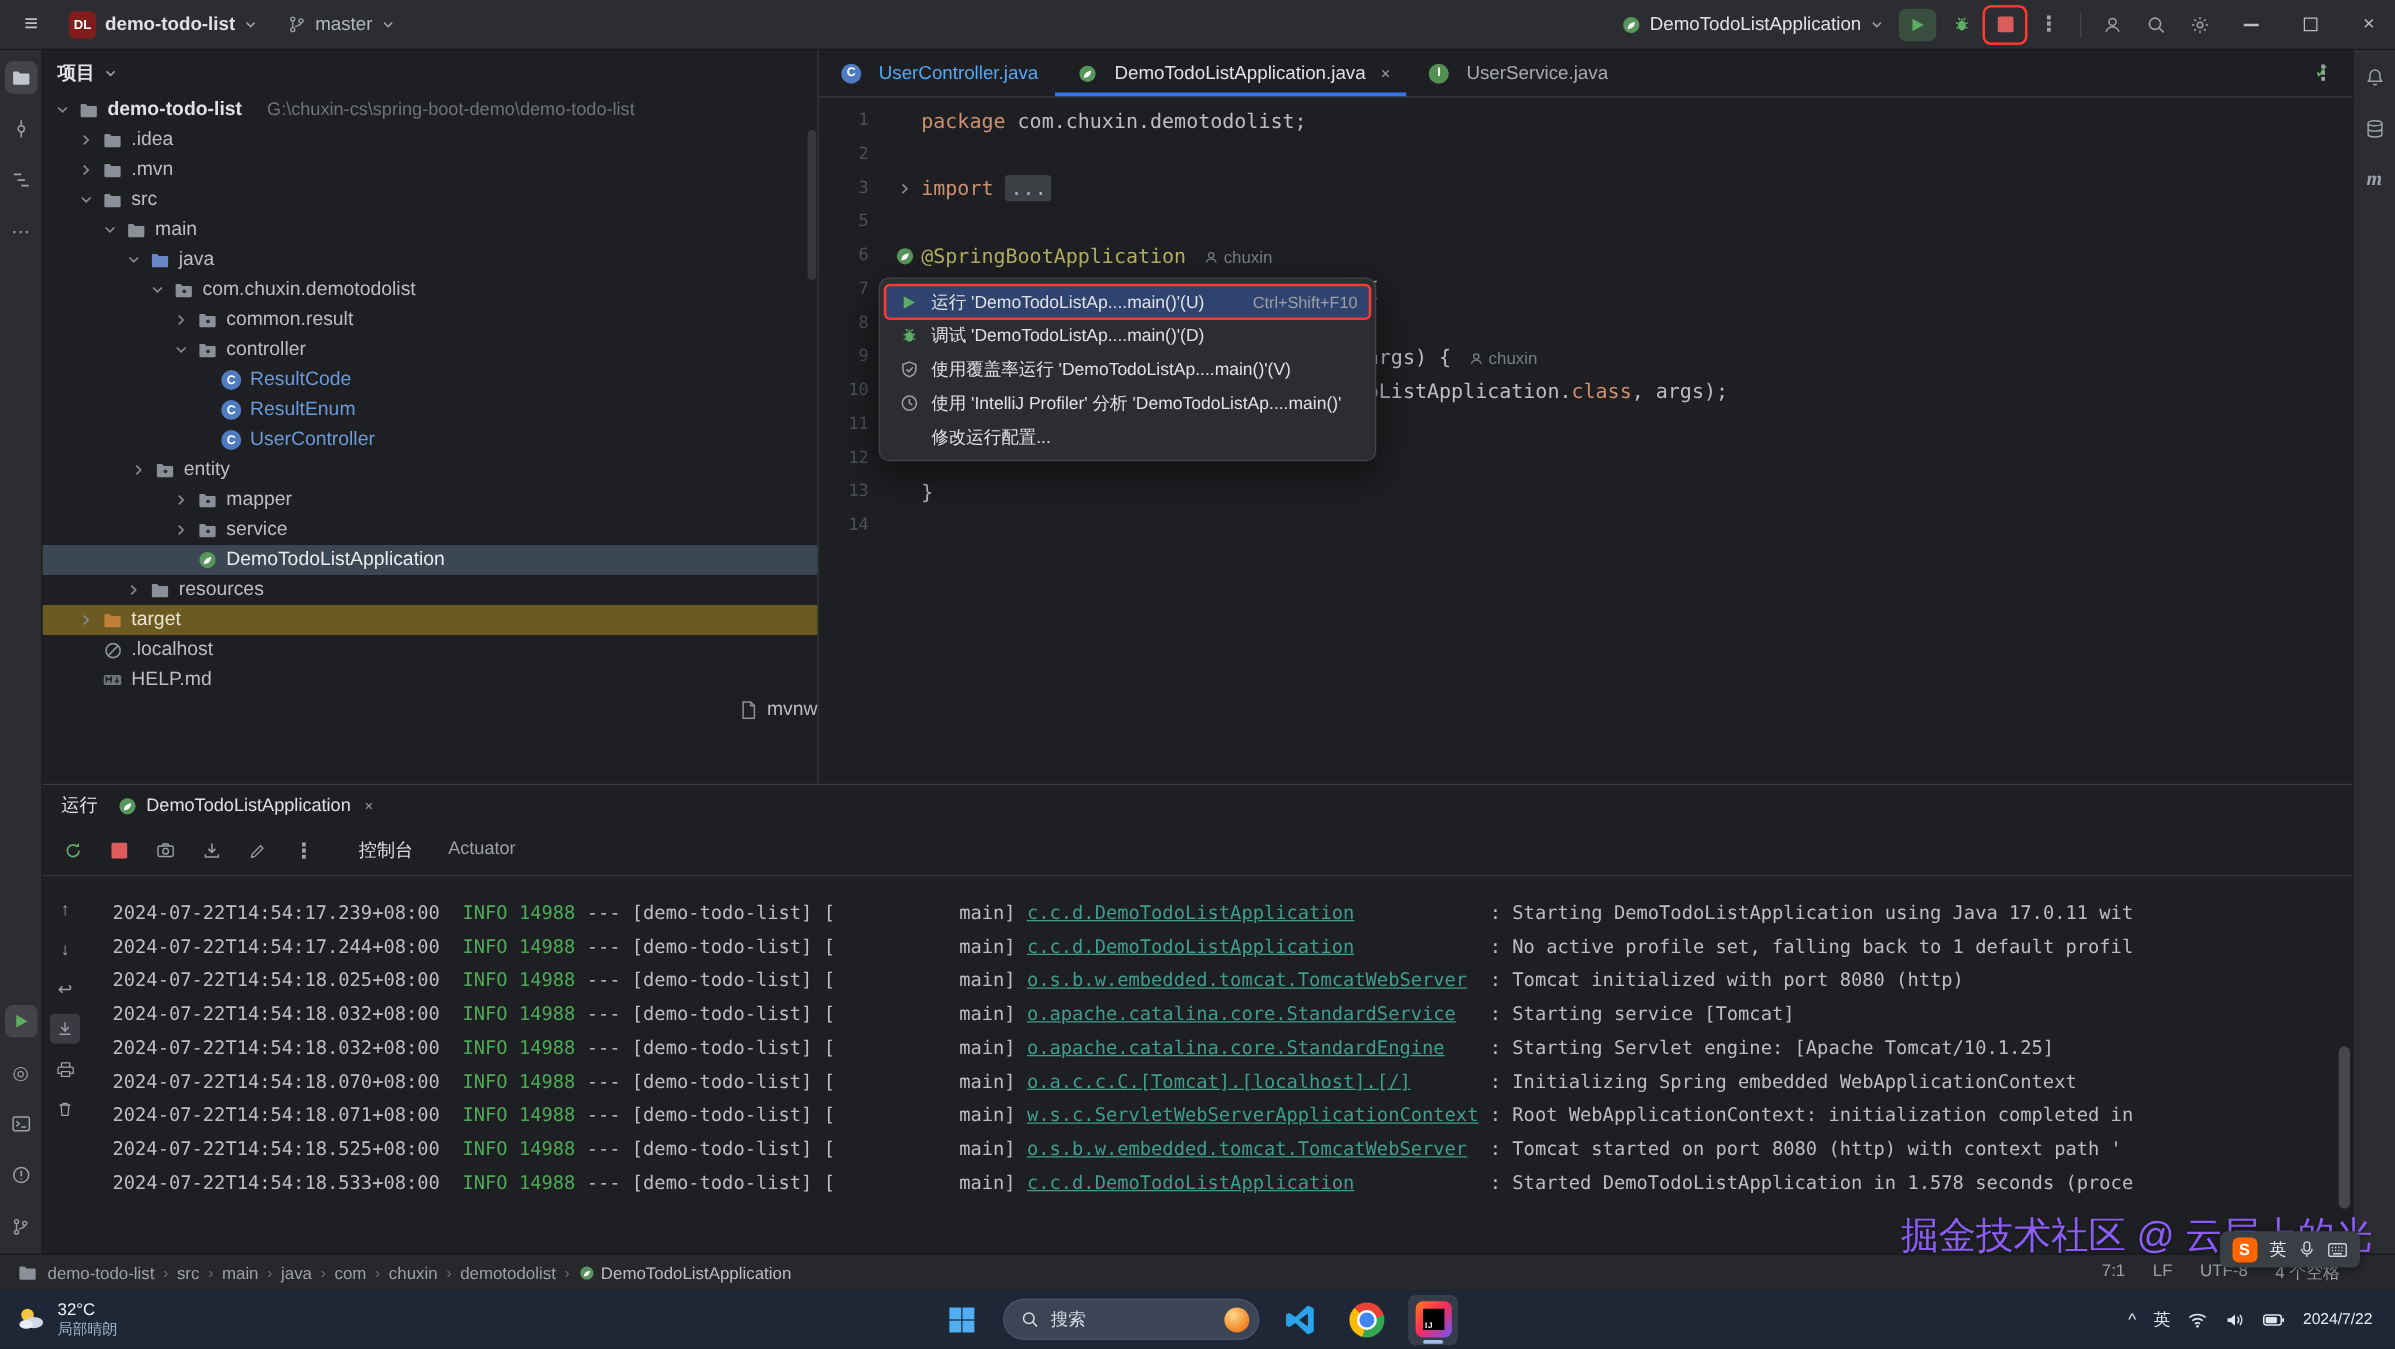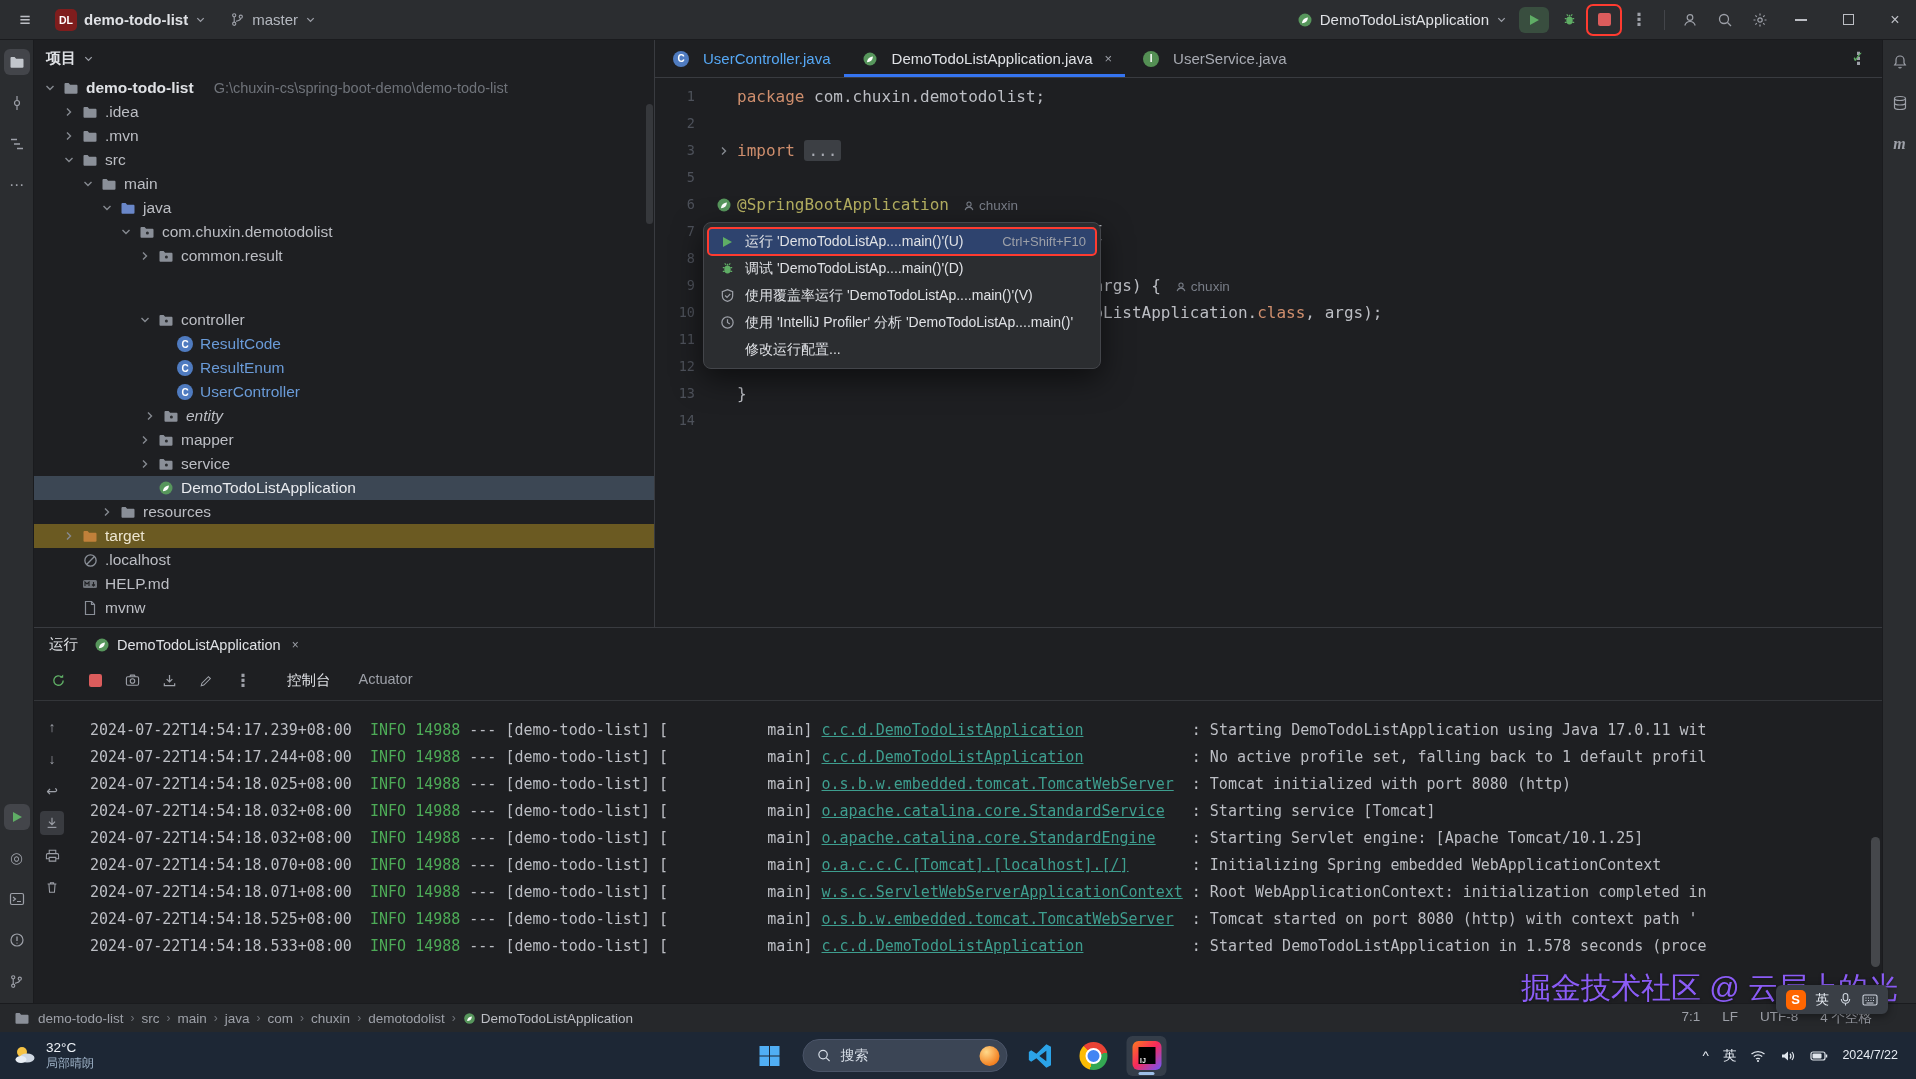--- a/index.html
+++ b/index.html
@@ -410,21 +410,21 @@
                   </svg>
                 </span>
                 <span class="t-ic">
                   <svg width="16" height="16" viewBox="0 0 16 16">
                     <path fill="#8a8f98" d="M1.5 12.8V4c0-.5.4-.9.9-.9h3.2l1.5 1.7h6.5c.5 0 .9.4.9.9v7.1c0 .5-.4.9-.9.9H2.4c-.5 0-.9-.4-.9-.9z"></path>
                     <circle cx="8.4" cy="9" r="1.5" fill="#2b2d30"></circle>
                   </svg>
                 </span>
                 <span class="t-label">common.result</span>
               </div>
-              <div class="tree-row" style="padding-left: 103px; margin-top: 40px;">
+              <div class="tree-row" style="padding-left: 103px;">
                 <span class="chev">
                   <svg width="12" height="12" viewBox="0 0 12 12" fill="none">
                     <path d="M2.5 4l3.5 3.5L9.5 4" stroke="#868a91" stroke-width="1.4"></path>
                   </svg>
                 </span>
                 <span class="t-ic">
                   <svg width="16" height="16" viewBox="0 0 16 16">
                     <path fill="#8a8f98" d="M1.5 12.8V4c0-.5.4-.9.9-.9h3.2l1.5 1.7h6.5c.5 0 .9.4.9.9v7.1c0 .5-.4.9-.9.9H2.4c-.5 0-.9-.4-.9-.9z"></path>
                     <circle cx="8.4" cy="9" r="1.5" fill="#2b2d30"></circle>
                   </svg>
@@ -445,21 +445,21 @@
                 </span>
                 <span class="t-label mod">ResultEnum</span>
               </div>
               <div class="tree-row" style="padding-left: 122px;">
                 <span class="chev"></span>
                 <span class="t-ic">
                   <span class="cic" style="background:#4f7bc0">C</span>
                 </span>
                 <span class="t-label mod">UserController</span>
               </div>
-              <div class="tree-row" style="padding-left: 108px; font-style: italic;">
+              <div class="tree-row" style="padding-left: 69px;">
                 <span class="chev">
                   <svg width="12" height="12" viewBox="0 0 12 12" fill="none">
                     <path d="M4 2.5L7.5 6 4 9.5" stroke="#868a91" stroke-width="1.4"></path>
                   </svg>
                 </span>
                 <span class="t-ic">
                   <svg width="16" height="16" viewBox="0 0 16 16">
                     <path fill="#8a8f98" d="M1.5 12.8V4c0-.5.4-.9.9-.9h3.2l1.5 1.7h6.5c.5 0 .9.4.9.9v7.1c0 .5-.4.9-.9.9H2.4c-.5 0-.9-.4-.9-.9z"></path>
                     <circle cx="8.4" cy="9" r="1.5" fill="#2b2d30"></circle>
                   </svg>
@@ -543,21 +543,21 @@
               <div class="tree-row" style="padding-left: 27px;">
                 <span class="chev"></span>
                 <span class="t-ic">
                   <svg width="16" height="16" viewBox="0 0 16 16">
                     <rect x="1" y="4" width="14" height="8" rx="1.5" fill="#6f737a"></rect>
                     <path d="M3 10V6l2 2 2-2v4M11.5 6v4M10 8.5l1.5 1.5L13 8.5" stroke="#1e1f22" stroke-width="1.1" fill="none"></path>
                   </svg>
                 </span>
                 <span class="t-label">HELP.md</span>
               </div>
-              <div class="tree-row" style="padding-left: 27px;">
+              <div class="tree-row" style="padding-left: 27px; justify-content: flex-end;">
                 <span class="chev"></span>
                 <span class="t-ic">
                   <svg width="16" height="16" viewBox="0 0 16 16">
                     <path d="M3.5 1.5h6l3 3v10h-9z" fill="none" stroke="#8a8f98" stroke-width="1.2"></path>
                     <path d="M9.5 1.5v3h3" stroke="#8a8f98" fill="none" stroke-width="1.2"></path>
                   </svg>
                 </span>
                 <span class="t-label">mvnw</span>
               </div>
             </div>

